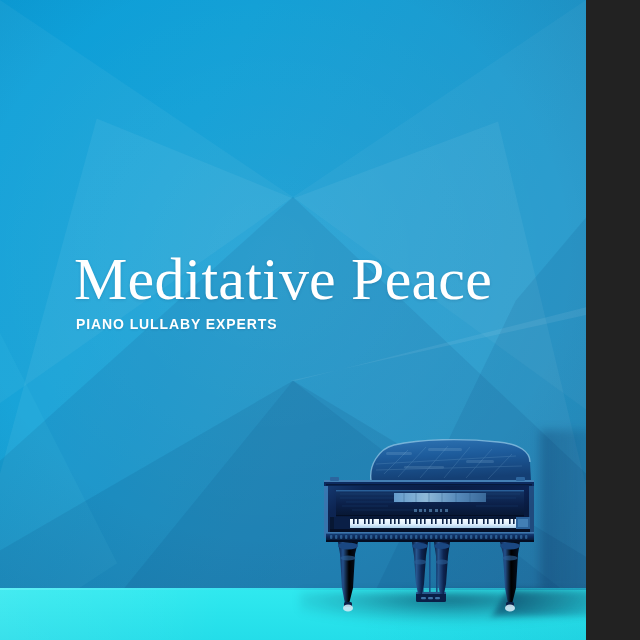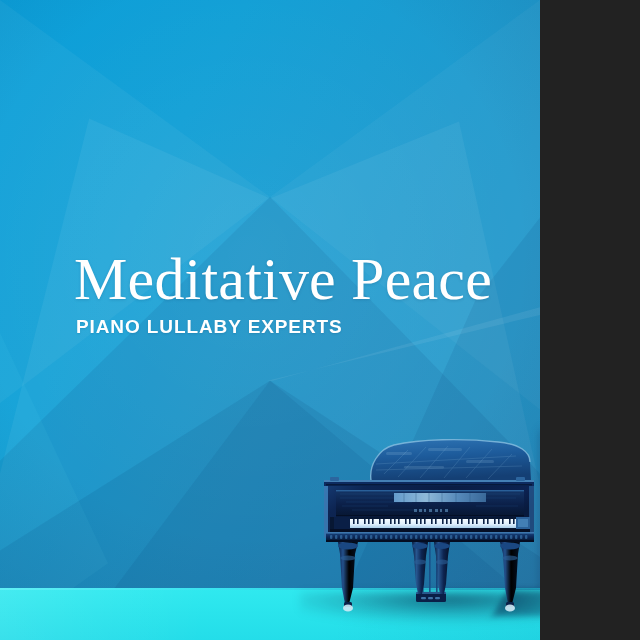--- a/index.html
+++ b/index.html
@@ -3,21 +3,21 @@
 <meta charset="utf-8">
 <title>Album Cover</title>
 <style>
   html, body {
     margin: 0;
     padding: 0;
     background: #222;
   }
   #cover {
     position: relative;
-    width: 540px;
+    width: 586px;
     height: 640px;
     overflow: hidden;
     font-family: "Liberation Sans", sans-serif;
     
     background: linear-gradient(118deg, #0c9fd9 0%, #13a0d6 28%, #1f9bcf 58%, #2e97c6 100%);
   }
 
   
   .facet {
     position: absolute;
@@ -135,21 +135,21 @@
     color: #ffffff;
     letter-spacing: 0.2px;
     white-space: nowrap;
     text-shadow: 0 1px 3px rgba(0,50,90,0.18);
   }
   .subtitle {
     position: absolute;
     left: 76px;
     top: 316px;
     font-family: "Liberation Sans", sans-serif;
-    font-size: 19px;
+    font-size: 14px;
     font-weight: 700;
     color: #ffffff;
     letter-spacing: 0.9px;
     white-space: nowrap;
     text-shadow: 0 1px 2px rgba(0,50,90,0.16);
   }
 
   
   .piano {
     position: absolute;

